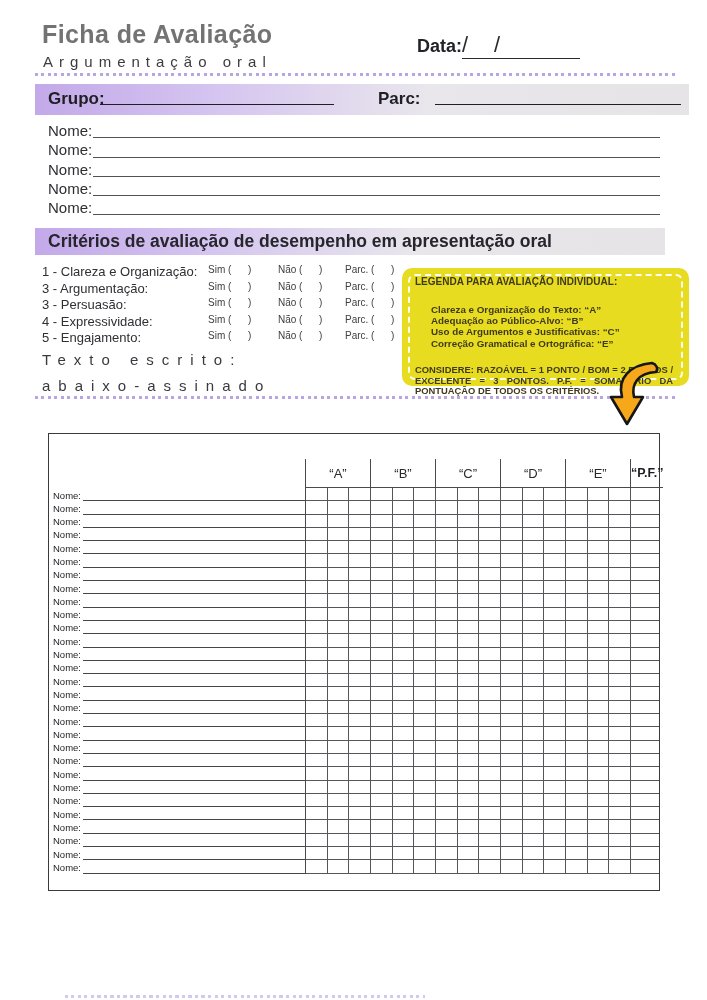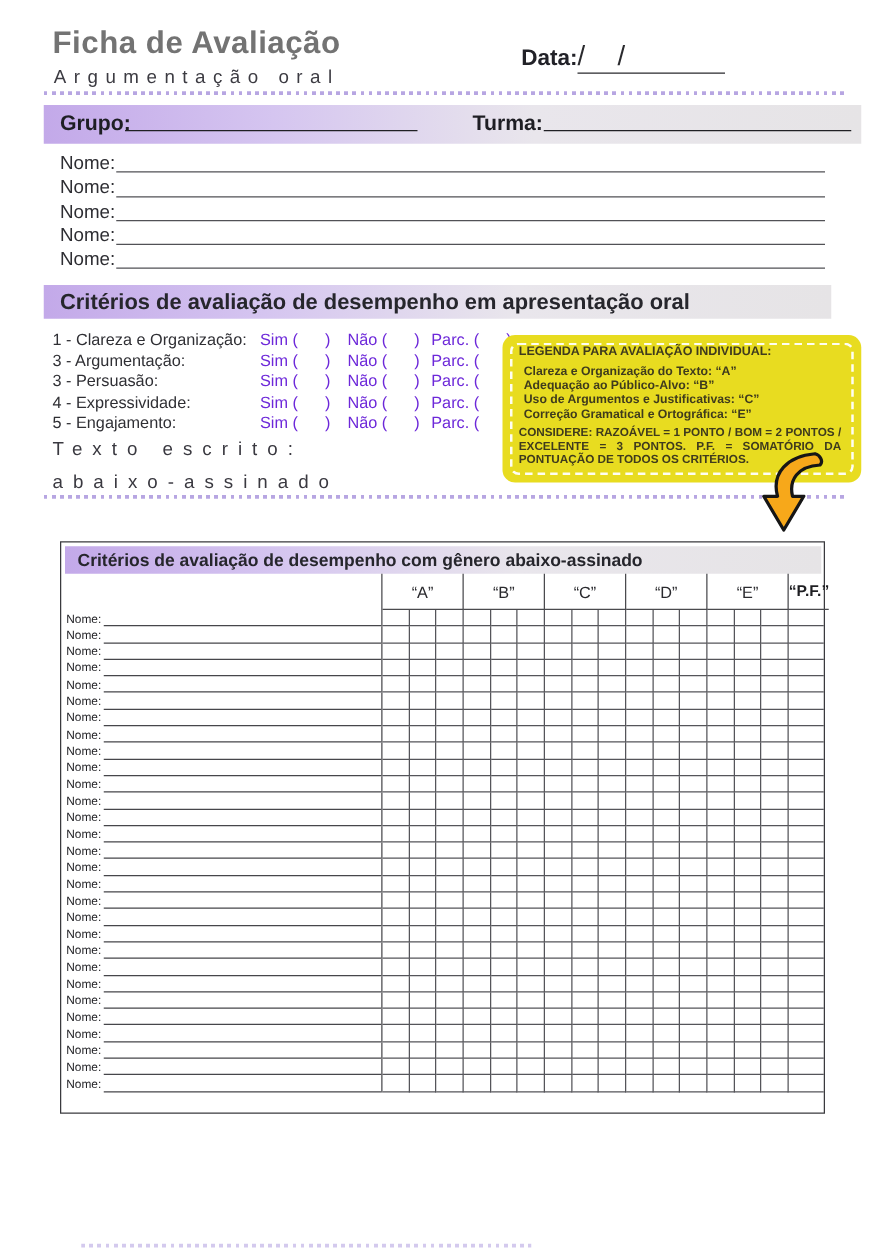--- a/index.html
+++ b/index.html
@@ -38,32 +38,32 @@
   .name-row{position:relative;height:19.3px;}
   .name-label{position:absolute;left:0;top:1px;font-size:15px;color:#2e2e33;}
   .name-line{position:absolute;left:45px;right:0;bottom:2px;height:0;border-bottom:1.3px solid #515156;}
 
   
   .sec1-bar{left:35px;top:228px;width:630px;height:27px;}
   .sec1-label{position:absolute;left:13px;top:0;line-height:27px;font-size:17.5px;font-weight:700;color:#26262c;}
   .criteria{left:42px;top:263px;width:380px;}
   .crit-row{position:relative;height:16.6px;}
   .crit-label{position:absolute;left:0;top:1px;font-size:13px;color:#2f2f34;}
-  .opt{position:absolute;top:1px;font-size:13px;color:#6d28d9;white-space:pre;}
+  .opt{position:absolute;top:1px;font-size:10px;color:#404040;white-space:pre;}
   .opt-yes{left:166px;} .opt-no{left:236px;} .opt-parc{left:303px;}
 
   .written1{left:42px;top:351px;font-size:15px;letter-spacing:8px;color:#3a3940;}
   .written2{left:42px;top:377px;font-size:15px;letter-spacing:8px;color:#3a3940;}
 
   
   .legend{left:402px;top:268px;width:287px;height:118px;background:#e8dc20;border-radius:10px;}
   .legend-dash{position:absolute;left:6px;right:6px;top:6px;bottom:6px;border:2px dashed #fffef2;border-radius:7px;}
   .legend-content{position:absolute;left:13px;top:8px;width:260px;color:#3f3b1d;}
   .legend-title{font-size:10px;font-weight:700;line-height:11.5px;}
-  .legend-items{margin:4px;padding:0;list-style:none;}
+  .legend-items{margin:16px;padding:0;list-style:none;}
   .legend-items li{font-size:9.8px;font-weight:700;line-height:11.4px;}
   .legend-note{margin-top:3px;width:258px;font-size:9.4px;font-weight:700;line-height:10.6px;text-align:justify;}
 
   
   .arrow{left:590px;top:359px;}
 
   
   .tbl{left:48px;top:433px;width:612px;height:458px;border:1.6px solid #3a3a3e;box-sizing:border-box;background:#fff;}
   .tbl-bar{position:absolute;left:3px;top:3px;right:2px;height:22px;}
   .tbl-bar-label{position:absolute;left:10px;top:0;line-height:22px;font-size:14px;font-weight:700;color:#26262c;white-space:nowrap;}
@@ -94,21 +94,21 @@
   <span class="date-line"></span>
   <span class="date-slash slash1">/</span>
   <span class="date-slash slash2">/</span>
 </div>
 
 <div class="abs dotline dot1"></div>
 
 <div class="abs gradbar group-bar">
   <span class="bar-label group-label">Grupo:</span>
   <span class="blank-line group-line"></span>
-  <span class="bar-label class-label">Turma:</span>
+  <span class="bar-label class-label">Parc:</span>
   <span class="blank-line class-line"></span>
 </div>
 
 <div class="abs names" id="names">
     <div class="name-row">
     <span class="name-label">Nome:</span>
     <span class="name-line"></span>
   </div>
     <div class="name-row">
     <span class="name-label">Nome:</span>
@@ -186,23 +186,20 @@
 
 <svg class="abs arrow" width="80" height="72" viewBox="0 0 80 72">
   <path d="M 62 4
            C 40 6 27 19 32 38
            L 21 38 L 37 65 L 53 38 L 44 38
            C 41 25 48 14 66 13
            C 69 10 66 5 62 4 Z" fill="#f7a81a" stroke="#161616" stroke-width="2.6" stroke-linejoin="round"></path>
 </svg>
 
 <div class="abs tbl">
-  <div class="tbl-bar gradbar">
-    <span class="tbl-bar-label">Critérios de avaliação de desempenho com gênero abaixo-assinado</span>
-  </div>
   <div class="tbl-head">
     <div class="th-name"></div>
     <div class="th-cells" id="th-cells">
         <div class="th-group">“A”</div>
         <div class="th-group">“B”</div>
         <div class="th-group">“C”</div>
         <div class="th-group">“D”</div>
         <div class="th-group">“E”</div>
       </div>
     <div class="th-pf">“P.F.”</div>

